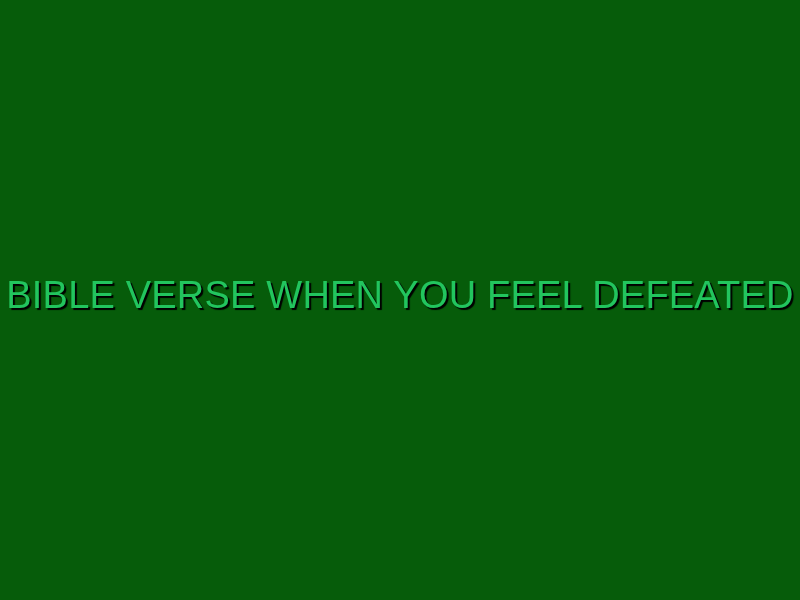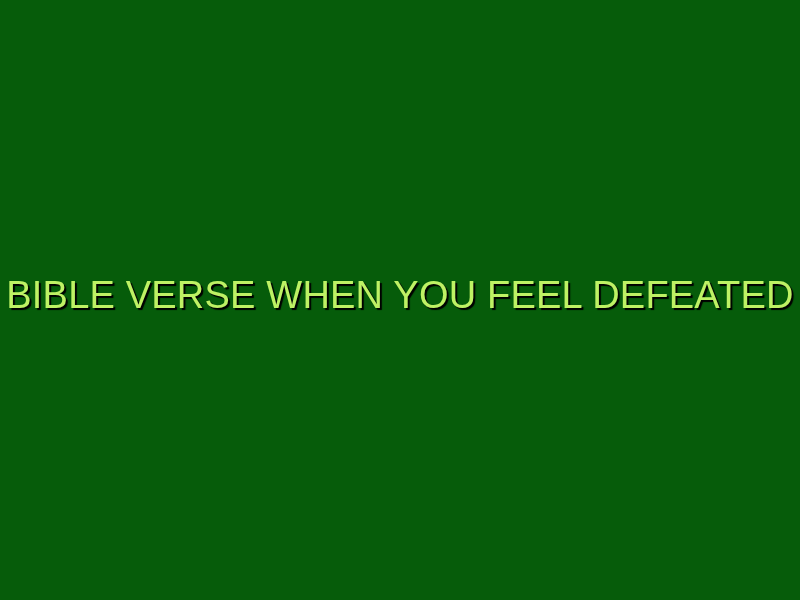--- a/index.html
+++ b/index.html
@@ -41,15 +41,15 @@
     
     margin-top: -8px;
     -webkit-font-smoothing: antialiased;
   }
 </style>
 </head>
 <body>
 
 <div id="title-card" style="background-color: rgb(6, 92, 10);">
 
-  <span id="headline" style="color: #bef264; text-shadow: rgb(0, 0, 0) 2px 2px 1px;">BIBLE VERSE WHEN YOU FEEL DEFEATED</span>
+  <span id="headline" style="color: #22c55e; text-shadow: rgb(0, 0, 0) 2px 2px 1px;">BIBLE VERSE WHEN YOU FEEL DEFEATED</span>
 
 </div>
 
 </body></html>

